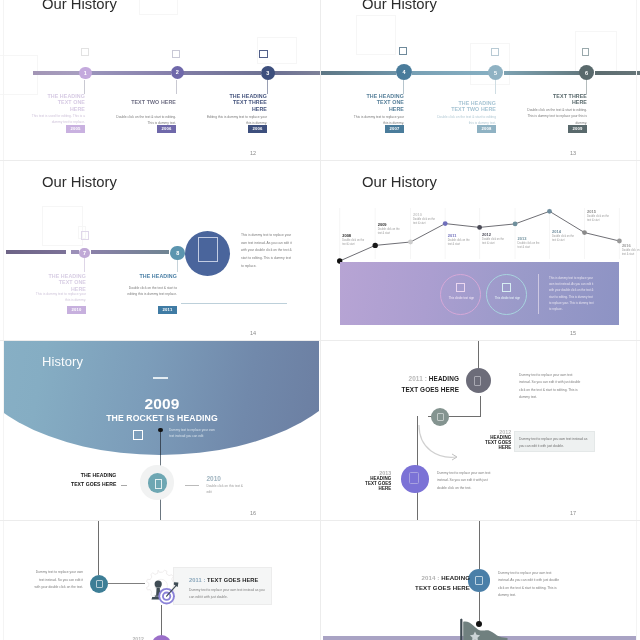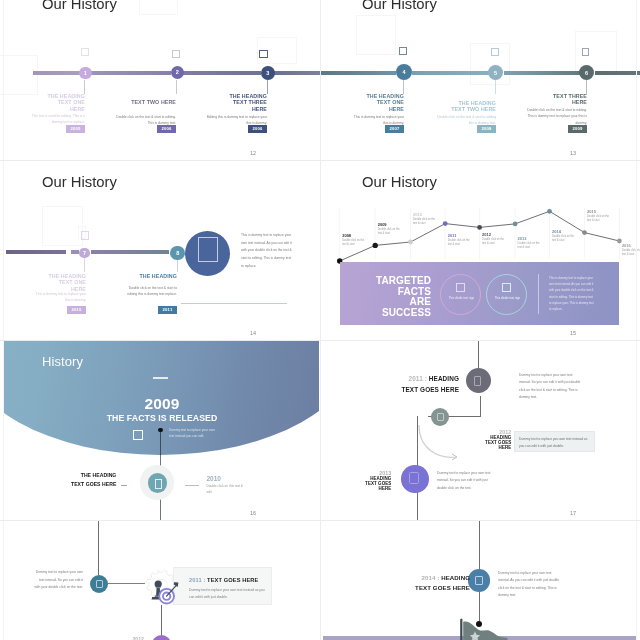--- a/index.html
+++ b/index.html
@@ -187,26 +187,20 @@
         <text x="267" y="52" font-size="4" font-weight="700" fill="#8b8b8b" font-family="&quot;Liberation Sans&quot;, sans-serif">2015</text>
         <text x="267" y="56.4" font-size="2.6" fill="#9a9a9a" font-family="&quot;Liberation Sans&quot;, sans-serif">Double click on the</text>
         <text x="267" y="59.5" font-size="2.6" fill="#9a9a9a" font-family="&quot;Liberation Sans&quot;, sans-serif">text &amp; start</text>
         <circle cx="299.4" cy="80" r="2.4" fill="#9a9a9a"></circle>
         <text x="301.9" y="86" font-size="4" font-weight="700" fill="#9a9a9a" font-family="&quot;Liberation Sans&quot;, sans-serif">2016</text>
         <text x="301.9" y="90.4" font-size="2.6" fill="#9a9a9a" font-family="&quot;Liberation Sans&quot;, sans-serif">Double click on the</text>
         <text x="301.9" y="93.5" font-size="2.6" fill="#9a9a9a" font-family="&quot;Liberation Sans&quot;, sans-serif">text &amp; start</text>
       </svg>
 
     <div style="position:absolute; left:20px; top:101px; width:279px; height:63px; background:linear-gradient(100deg,#b7a4d4 0%, #ab9ed0 32%, #9a9ac9 64%, #8d93c4 100%);"></div>
-    <div style="position:absolute; left:30px; top:115px; width:81px; text-align:right; color:#ffffff; font-size:10px; font-weight:700; line-height:1.06; letter-spacing:0.1px;">
-      <div>TARGETED</div>
-      <div>FACTS</div>
-      <div>ARE</div>
-      <div>SUCCESS</div>
-    </div>
     <div style="position:absolute; left:120px; top:113px; width:41px; height:41px; border-radius:50%; border:0.7px solid #d5a8d8;">
       <div style="position:absolute; left:15px; top:8px; width:9px; height:9px; border:0.8px solid #ead6ef;"></div>
       <div style="position:absolute; left:4px; top:21px; width:33px; text-align:center; color:#f4e9f7; font-size:2.9px; line-height:1.7;">This divide text sign</div>
     </div>
     <div style="position:absolute; left:166px; top:113px; width:41px; height:41px; border-radius:50%; border:0.7px solid #a8d4df;">
       <div style="position:absolute; left:15px; top:8px; width:9px; height:9px; border:0.8px solid #d6edf2;"></div>
       <div style="position:absolute; left:4px; top:21px; width:33px; text-align:center; color:#eaf7fa; font-size:2.9px; line-height:1.7;">This divide text sign</div>
     </div>
     <div style="position:absolute; left:218px; top:113px; width:0.7px; height:40px; background:#cdc8e2;"></div>
     <div style="position:absolute; left:229px; top:114px; width:45px; color:#e6e3f0; font-size:2.9px; line-height:2.15;">This is dummy text to replace your own text instead. As you can edit it with your double click on the text &amp; start to editing. This is dummy text to replace your. This is dummy text to replace.</div>
@@ -216,21 +210,21 @@
 
     <div style="position:absolute; left:-40px; top:-110.5px; width:400px; height:224.5px; border-radius:50%; overflow:hidden;
          background:linear-gradient(100deg,#8ab2c7 0%, #85adc3 24%, #7c9dba 48%, #7189ab 72%, #69799d 100%);"></div>
     <div style="position:absolute; left:0; top:0; width:3px; height:120px; background:#fff;"></div>
     <div style="position:absolute; left:319px; top:0; width:4px; height:120px; background:#fff;"></div>
 
     <div style="position:absolute; left:42px; top:13px; color:#fafcfd; font-size:13px; letter-spacing:0.1px;">History</div>
     <div style="position:absolute; left:153px; top:36px; width:15px; height:1.8px; background:#e3ecf2;"></div>
 
     <div style="position:absolute; left:102px; top:54px; width:120px; text-align:center; color:#ffffff; font-size:15.5px; font-weight:700; letter-spacing:0.1px;">2009</div>
-    <div style="position:absolute; left:82px; top:72px; width:160px; text-align:center; color:#ffffff; font-size:8.7px; font-weight:700; letter-spacing:0.1px;">THE FACTS IS RELEASED</div>
+    <div style="position:absolute; left:82px; top:72px; width:160px; text-align:center; color:#ffffff; font-size:8.7px; font-weight:700; letter-spacing:0.1px;">THE ROCKET IS HEADING</div>
     <div style="position:absolute; left:133px; top:89px; width:10px; height:10px; border:1.2px solid #ffffff;"></div>
     <div style="position:absolute; left:169px; top:86px; width:47px; color:#d6e1ea; font-size:3.2px; line-height:2.0;">Dummy  text to replace your own text instead you can edit</div>
 
     <div style="position:absolute; left:160.1px; top:89px; width:0.9px; height:25px; background:#3c4a5a;"></div>
     <div style="position:absolute; left:158.2px; top:86.8px; width:4.6px; height:4.6px; border-radius:50%; background:#111111;"></div>
 
     <div style="position:absolute; left:160.1px; top:114px; width:0.9px; height:66px; background:#6b7680;"></div>
 
     <div style="position:absolute; left:140px; top:124.2px; width:34.4px; height:34.4px; border-radius:50%; background:#f1f2f2;"></div>
     <div style="position:absolute; left:147.7px; top:132.2px; width:19.6px; height:19.6px; border-radius:50%; background:#6ea7b3;"></div>

